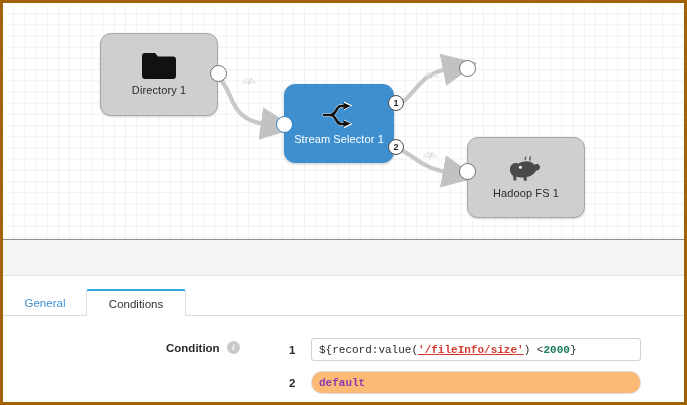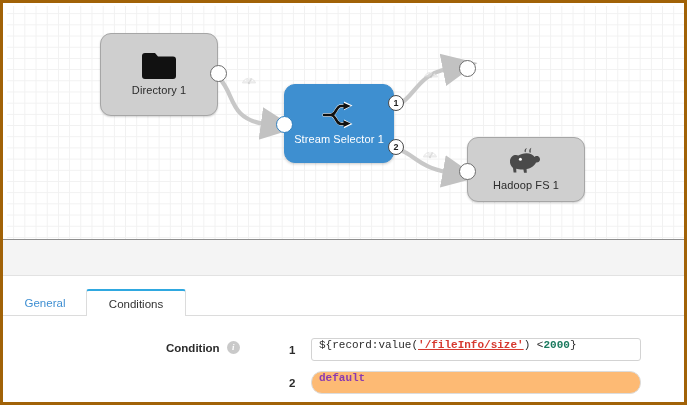--- a/index.html
+++ b/index.html
@@ -99,21 +99,21 @@
     display: flex;
     align-items: center;
     justify-content: center;
     margin-bottom: 4px;
   }
 
   
   #node-directory { left: 97px;  top: 30px;  width: 118px; height: 83px; }
   #node-selector  { left: 281px; top: 81px;  width: 110px; height: 79px; }
   #node-localfs   { left: 464px; top: 25px;  width: 118px; height: 82px; }
-  #node-hadoopfs  { left: 464px; top: 134px; width: 118px; height: 65px; }
+  #node-hadoopfs  { left: 464px; top: 134px; width: 118px; height: 81px; }
 
   
   .port {
     position: absolute;
     width: 17px;
     height: 17px;
     border-radius: 50%;
     background: #ffffff;
     border: 1.6px solid #6e6e6e;
     box-sizing: border-box;
@@ -281,20 +281,21 @@
   }
 
   .cond-input {
     width: 330px;
     height: 23px;
     box-sizing: border-box;
     border: 1px solid #d3d3d3;
     border-radius: 3px;
     background: #ffffff;
     display: flex;
+    align-items: center;
     padding: 0 7px;
     font-family: "Liberation Mono", monospace;
     font-size: 11px;
     white-space: nowrap;
     overflow: hidden;
   }
   .cond-input-disabled {
     background: #fdba74;
     border-color: #dcdcdc;
     border-radius: 11px;

